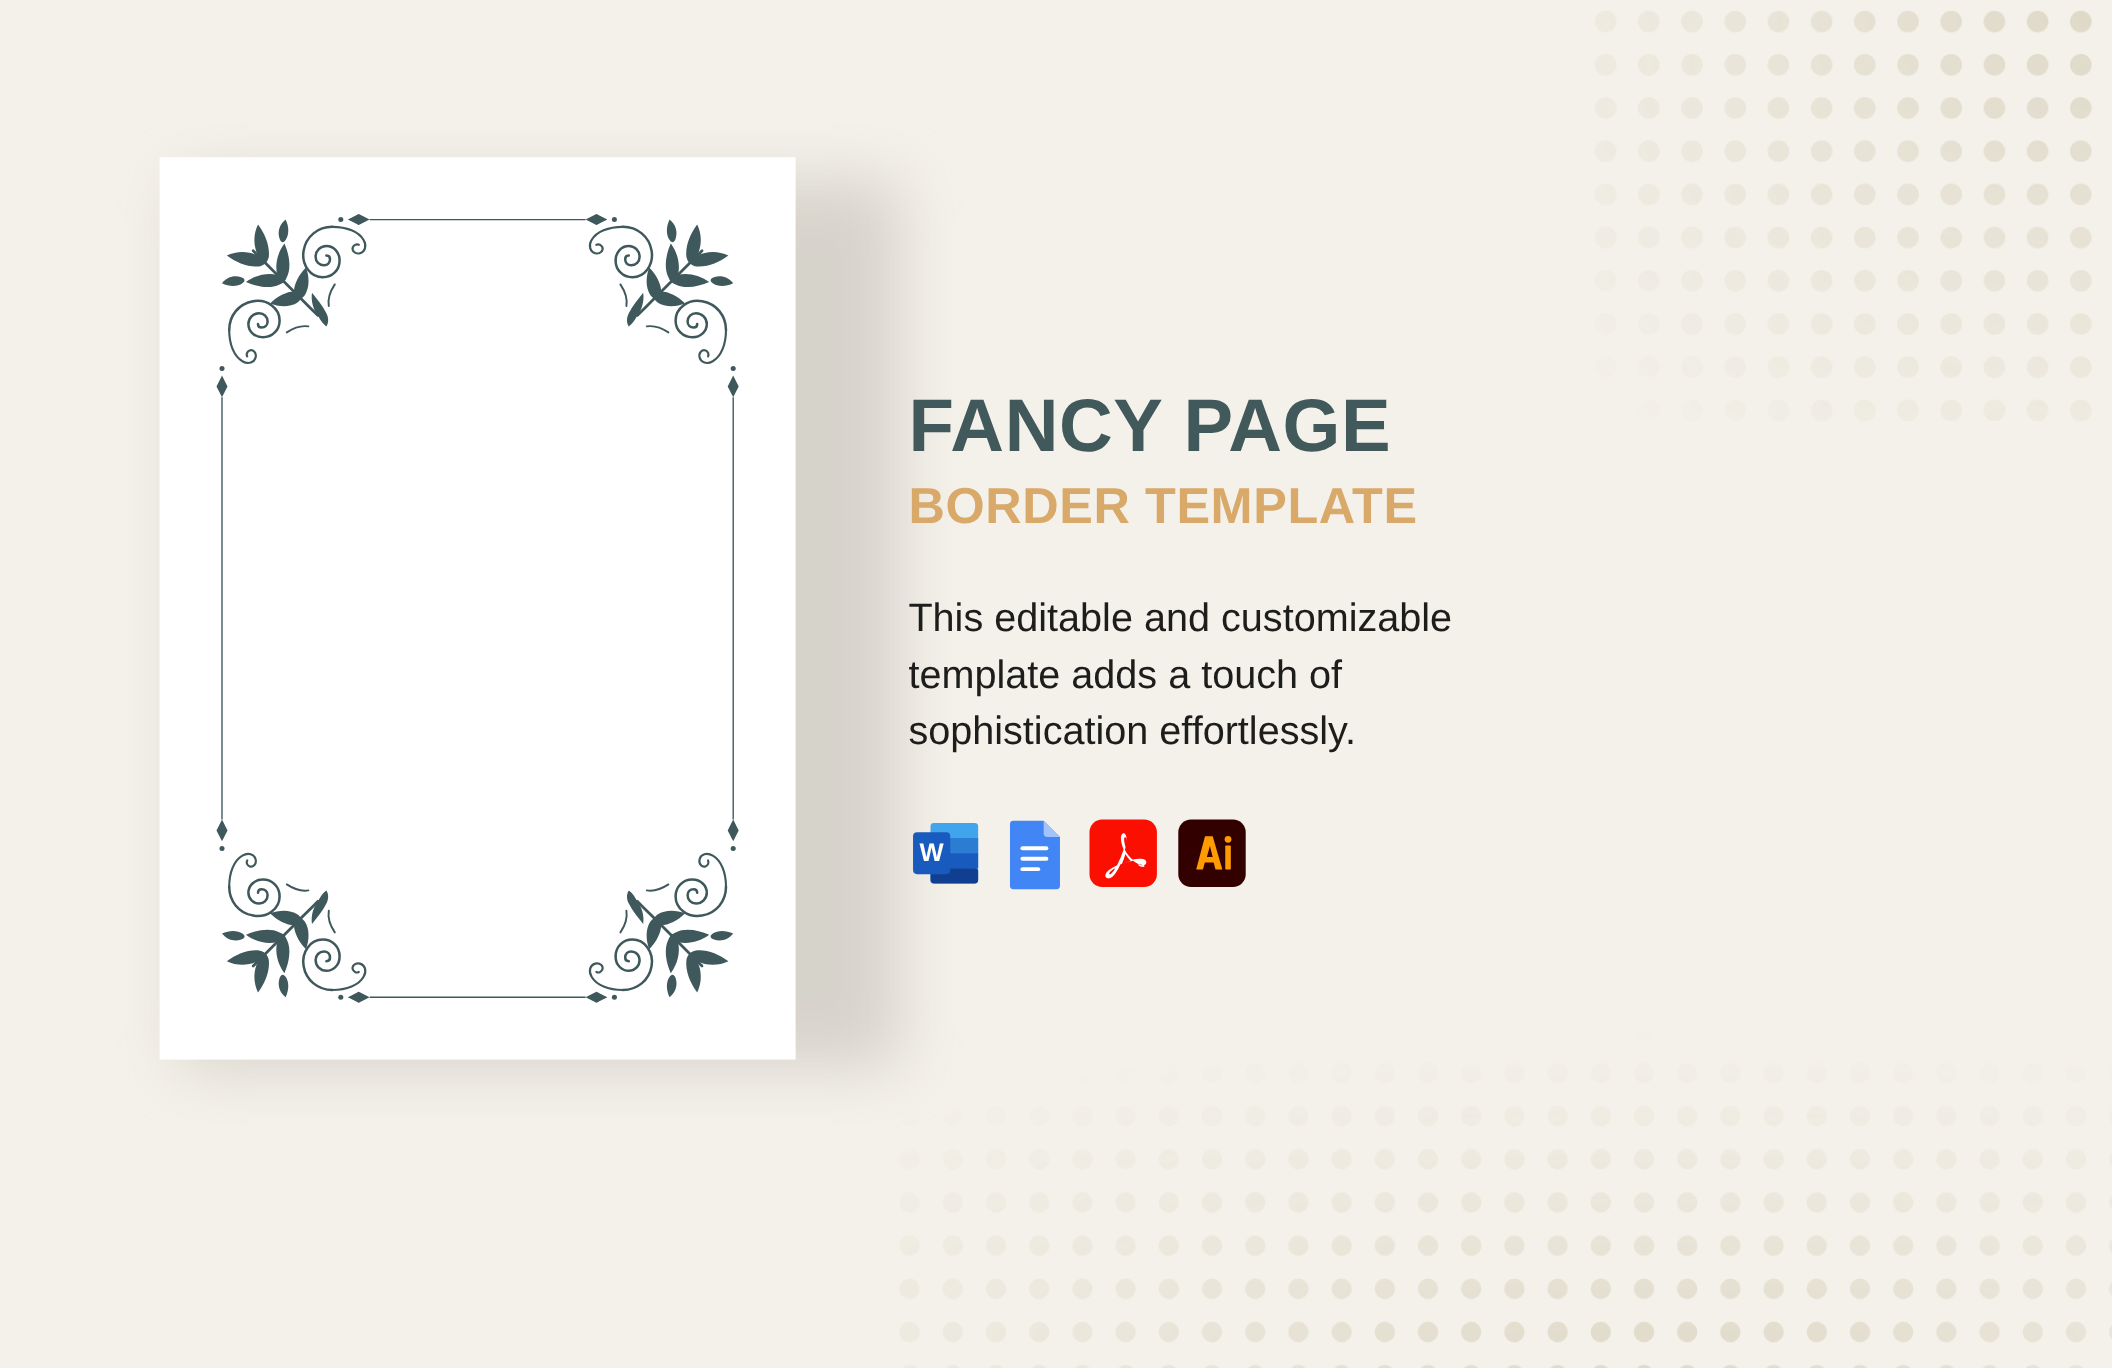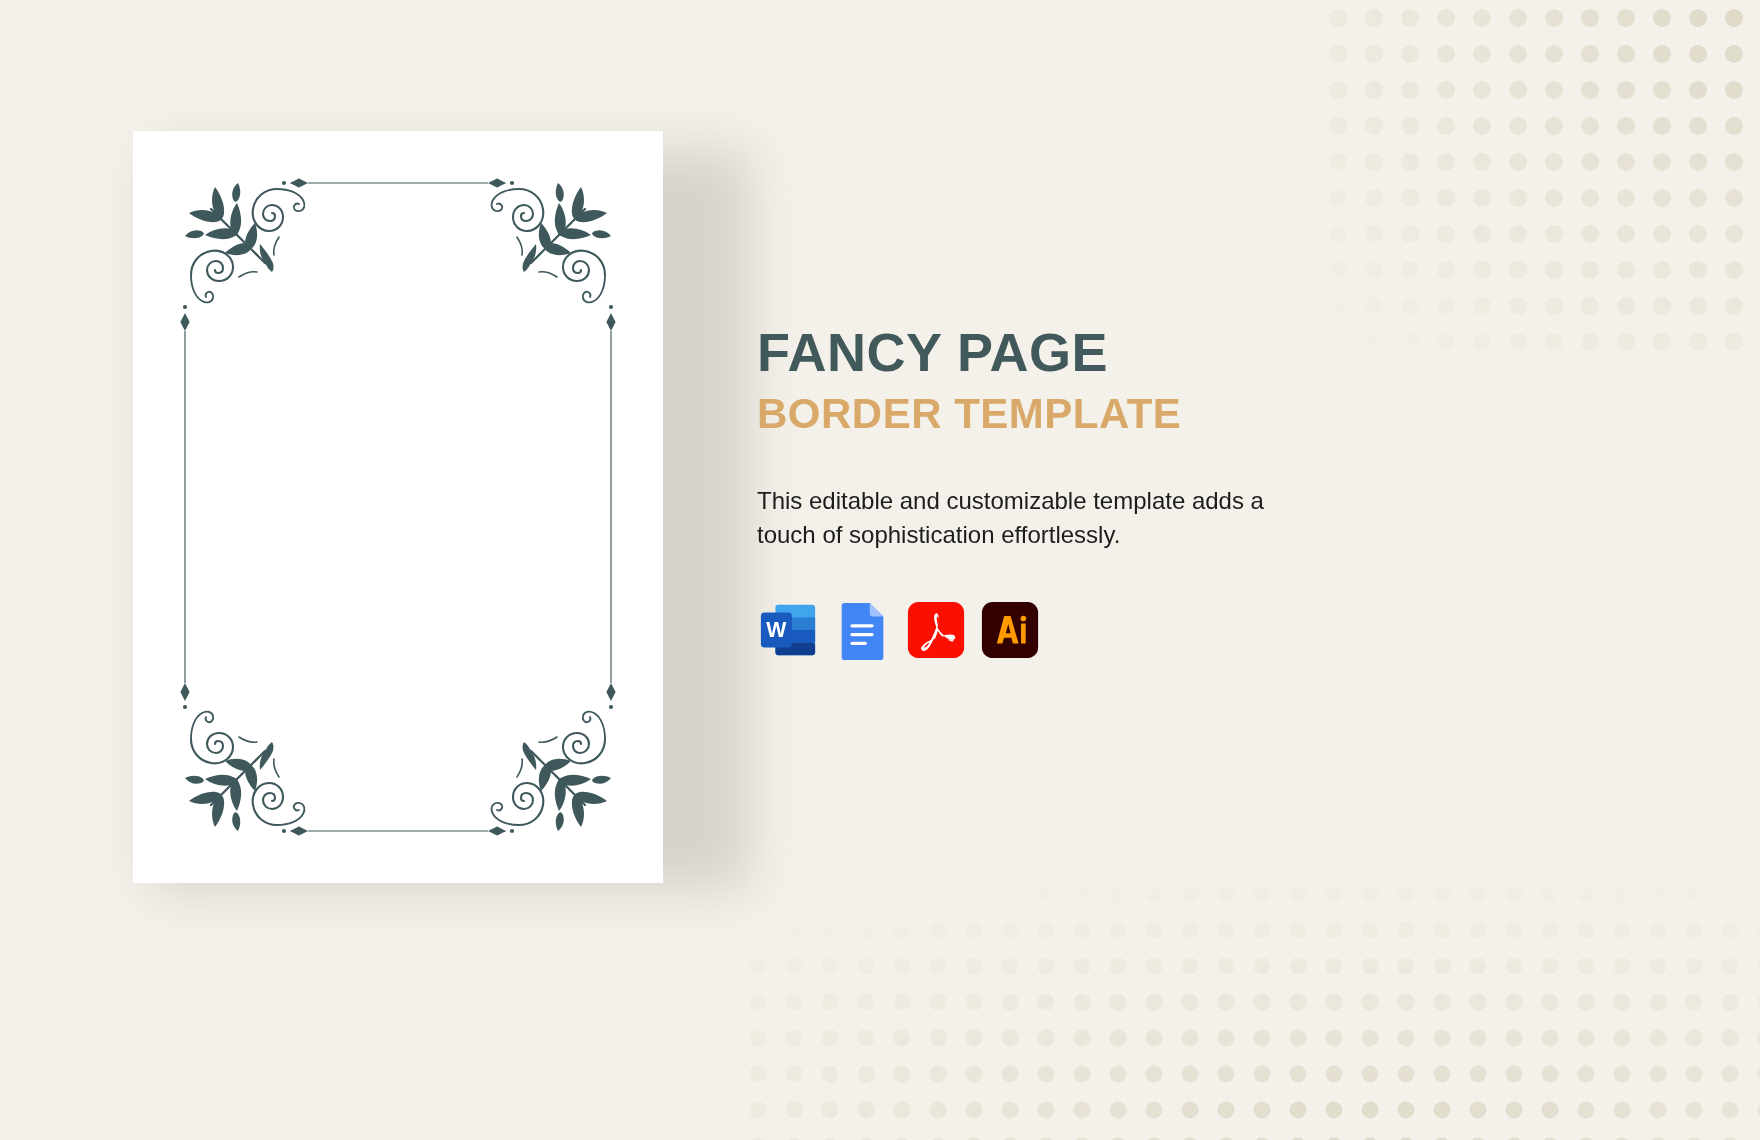--- a/index.html
+++ b/index.html
@@ -76,41 +76,41 @@
 
   
   .content {
     position: absolute;
     left: 757px;
     top: 325px;
     width: 640px;
   }
 
   .title-line1 {
-    font-size: 54px;
+    font-size: 62px;
     font-weight: bold;
     letter-spacing: 0.5px;
     line-height: 1.0;
     color: #42595b;
     margin: 0;
     white-space: nowrap;
   }
   .title-line2 {
     font-size: 42px;
     font-weight: bold;
     letter-spacing: 0.5px;
     line-height: 1.0;
     color: #d9a96a;
     margin: 14px 0 0 0;
     white-space: nowrap;
   }
 
   .description {
     margin: 49px 0 0 0;
-    font-size: 24px;
+    font-size: 33px;
     line-height: 1.42;
     color: #1d1d1b;
     max-width: 510px;
     font-weight: normal;
   }
 
   
   .format-icons {
     display: flex;
     gap: 12px;

